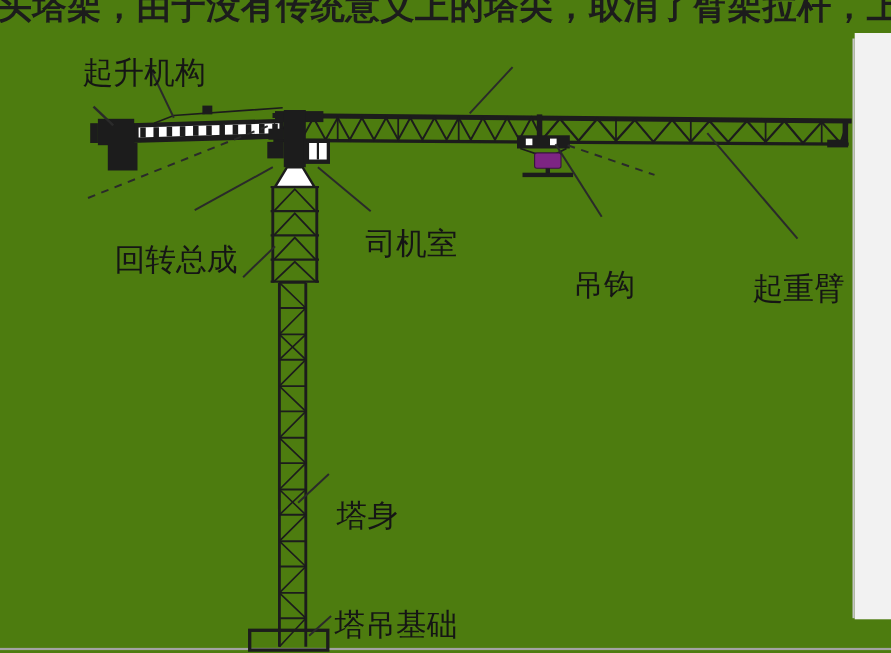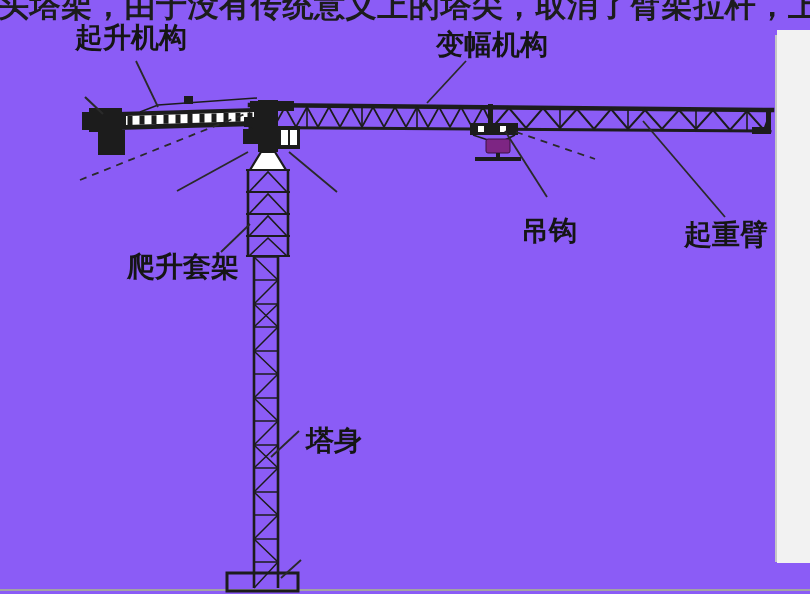--- a/index.html
+++ b/index.html
@@ -2,31 +2,31 @@
 <html><head>
 <meta charset="utf-8">
 <style>
   html,body{margin:0;padding:0;}
   body{
     width:810px;height:594px;overflow:hidden;
     font-family:"Liberation Sans","DejaVu Sans",sans-serif;
     background:#ffffff;
   }
   .stage{
-    position:relative;width:810px;height:594px;overflow:hidden;background:#8b5cf6;
+    position:relative;width:810px;height:594px;overflow:hidden;background:#4d7c0f;
   }
   .top-caption{
     position:absolute;left:-2px;top:-15px;
     font-size:31px;font-weight:700;color:#1c1c1c;
     letter-spacing:0.6px;white-space:nowrap;
   }
   .lbl{
     position:absolute;
-    font-size:28px;font-weight:700;color:#151515;
-    white-space:nowrap;line-height:1.05;letter-spacing:0px;
+    font-size:28px;font-weight:400;color:#151515;
+    white-space:nowrap;line-height:1.05;letter-spacing:0px;margin-top:28px;
   }
   svg.drawing{position:absolute;left:0;top:0;}
   .right-strip{
     position:absolute;left:777px;top:30px;width:33px;height:533px;
     background:#f2f2f2;
   }
   .right-edge-line{
     position:absolute;left:775px;top:35px;width:2px;height:527px;
     background:#c6c6c6;
   }
@@ -130,19 +130,20 @@
       <path d="M466 61 L427 103"></path>
       <path d="M516 132 L595 159" stroke-dasharray="7 6"></path>
       <path d="M505 131 L547 197"></path>
       <path d="M643 121 L725 217"></path>
       <path d="M299 431 L271 457"></path>
       <path d="M301 560 L281 578"></path>
     </g>
   </svg>
 
   <div class="lbl" style="left:75px;top:23px">起升机构</div>
-  <div class="lbl" style="left:127px;top:252px">爬升套架</div>
-  <div class="lbl" style="left:436px;top:30px">变幅机构</div>
+  <div class="lbl" style="left:104px;top:193px">回转总成</div>
+  <div class="lbl" style="left:332px;top:179px">司机室</div>
   <div class="lbl" style="left:521px;top:216px">吊钩</div>
   <div class="lbl" style="left:684px;top:220px">起重臂</div>
   <div class="lbl" style="left:306px;top:426px">塔身</div>
+  <div class="lbl" style="left:304px;top:525px">塔吊基础</div>
 
 </div>
 
 </body></html>

